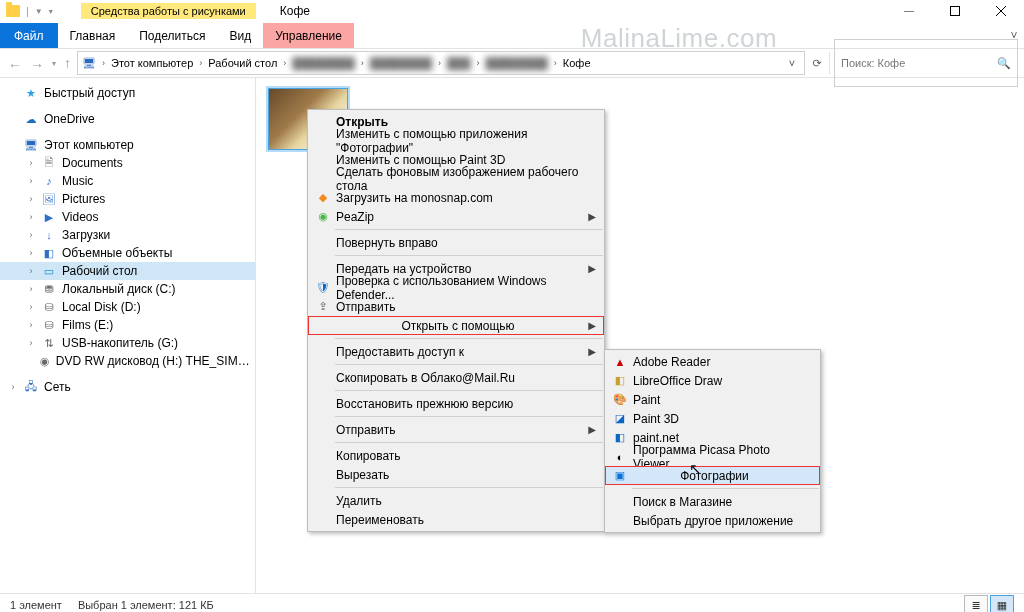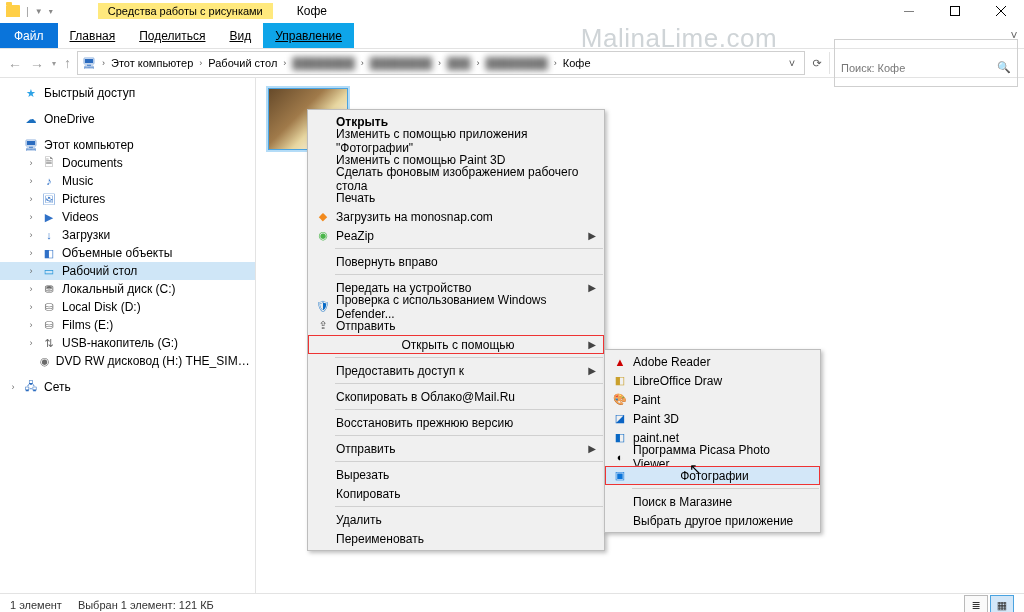--- a/index.html
+++ b/index.html
@@ -2,42 +2,42 @@
 <html><head>
 <meta charset="utf-8">
 <style>
   html,body{margin:0;padding:0;width:1024px;height:612px;overflow:hidden;font:12px "Segoe UI",Tahoma,sans-serif;color:#000;background:#fff;-webkit-user-select:none;user-select:none;}
   
   .title-bar{height:22px;display:flex;align-items:center;background:#fff;border-bottom:1px solid transparent;}
   .title-bar .qat{display:flex;align-items:center;gap:6px;padding:0 6px;}
   .folder-glyph{width:14px;height:12px;background:#ffcf47;border-radius:1px 1px 0 0;display:inline-block;position:relative;}
   .folder-glyph:before{content:"";position:absolute;left:0;top:-3px;width:6px;height:3px;background:#ffcf47;border-radius:1px 1px 0 0;}
   .pipe{color:#a0a0a0;font-size:11px;}
-  .title-bar .contextual-tab{background:#ffe97d;padding:2px 10px;font-size:11px;margin-left:39px;}
+  .title-bar .contextual-tab{background:#ffe97d;padding:2px 10px;font-size:11px;margin-left:22px;}
   .title-bar .win-title{margin-left:24px;font-size:12px;}
   .title-bar .spacer{flex:1;}
   .win-btn{width:46px;height:22px;display:flex;align-items:center;justify-content:center;font-size:12px;}
   .win-btn svg{stroke:#000;}
   
   .ribbon{height:25px;display:flex;align-items:stretch;background:#fff;border-bottom:1px solid #e3e3e3;font-size:12px;}
   .file-tab{background:#0a74da;color:#fff;padding:12px 14px;display:flex;align-items:center;}
-  .rtab{padding:0 12px;display:flex;align-items:center;text-decoration:underline;}
-  .rtab.context{background:#0ea5e9;}
+  .rtab{padding:0 12px;display:flex;align-items:center;}
+  .rtab.context{background:#fca5a5;}
   .ribbon .watermark{flex:1;text-align:center;color:#cfd4d7;font-size:26px;letter-spacing:.5px;pointer-events:none;}
   .ribbon-collapse{width:20px;display:flex;align-items:center;justify-content:center;color:#666;}
   
   .addr-row{height:28px;display:flex;align-items:center;gap:4px;padding:0 6px;border-bottom:1px solid #e3e3e3;}
   .nav-arrow{color:#9a9a9a;font-size:14px;padding:0 2px;}
   .addr-box{flex:1;height:22px;display:flex;align-items:center;border:1px solid #cfcfcf;padding:0 4px;gap:6px;font-size:11px;overflow:hidden;}
   .addr-box .crumb{white-space:nowrap;}
   .addr-box .sep{color:#555;font-size:9px;}
   .addr-box .blurred{filter:blur(3px);color:#777;}
   .addr-box .end{margin-left:auto;}
   .refresh,.drop{color:#555;width:16px;text-align:center;font-size:11px;}
-  .search-box{width:170px;height:22px;display:flex;align-items:flex-end;border:1px solid #cfcfcf;padding:12px 6px;font-size:11px;color:#777;}
+  .search-box{width:170px;height:22px;display:flex;align-items:center;border:1px solid #cfcfcf;padding:12px 6px;font-size:11px;color:#777;}
   .search-box .mag{margin-left:auto;color:#666;}
   .divider-v{width:1px;height:22px;background:#e3e3e3;}
   
   .body{display:flex;height:calc(612px - 22px - 25px - 28px - 22px);} 
   .sidebar{width:255px;overflow:hidden;padding:6px 0 0 0;border-right:1px solid #e3e3e3;}
   .tree-item{display:flex;align-items:center;gap:6px;height:18px;padding-left:8px;font-size:12px;}
   .tree-item .exp{width:10px;color:#6a6a6a;font-size:9px;text-align:center;}
   .tree-item .lbl{white-space:nowrap;overflow:hidden;text-overflow:ellipsis;}
   .tree-item.sel{background:#cfe6f7;}
   .ind-0{padding-left:8px;}
@@ -251,23 +251,20 @@
   <div class="row">
       <span>Изменить с помощью приложения "Фотографии"</span>
     </div>
   <div class="row">
       <span>Изменить с помощью Paint 3D</span>
     </div>
   <div class="row">
       <span>Сделать фоновым изображением рабочего стола</span>
     </div>
   <div class="row">
-      <span>Печать</span>
-    </div>
-  <div class="row">
       <span class="ic-slot" style="color:#f28a1e;">◆</span>
       <span>Загрузить на monosnap.com</span>
     </div>
   <div class="row">
       <span class="ic-slot" style="color:#4ab64a;">◉</span>
       <span>PeaZip</span>
       <span class="arr">▶</span>
     </div>
   <div class="sep"></div>
   <div class="row">
@@ -303,24 +300,24 @@
   <div class="row">
       <span>Восстановить прежнюю версию</span>
     </div>
   <div class="sep"></div>
   <div class="row">
       <span>Отправить</span>
       <span class="arr">▶</span>
     </div>
   <div class="sep"></div>
   <div class="row">
+      <span>Копировать</span>
+    </div>
+  <div class="row">
       <span>Вырезать</span>
-    </div>
-  <div class="row">
-      <span>Копировать</span>
     </div>
   <div class="sep"></div>
   <div class="row">
       <span>Удалить</span>
     </div>
   <div class="row">
       <span>Переименовать</span>
     </div>
 
 </div>

